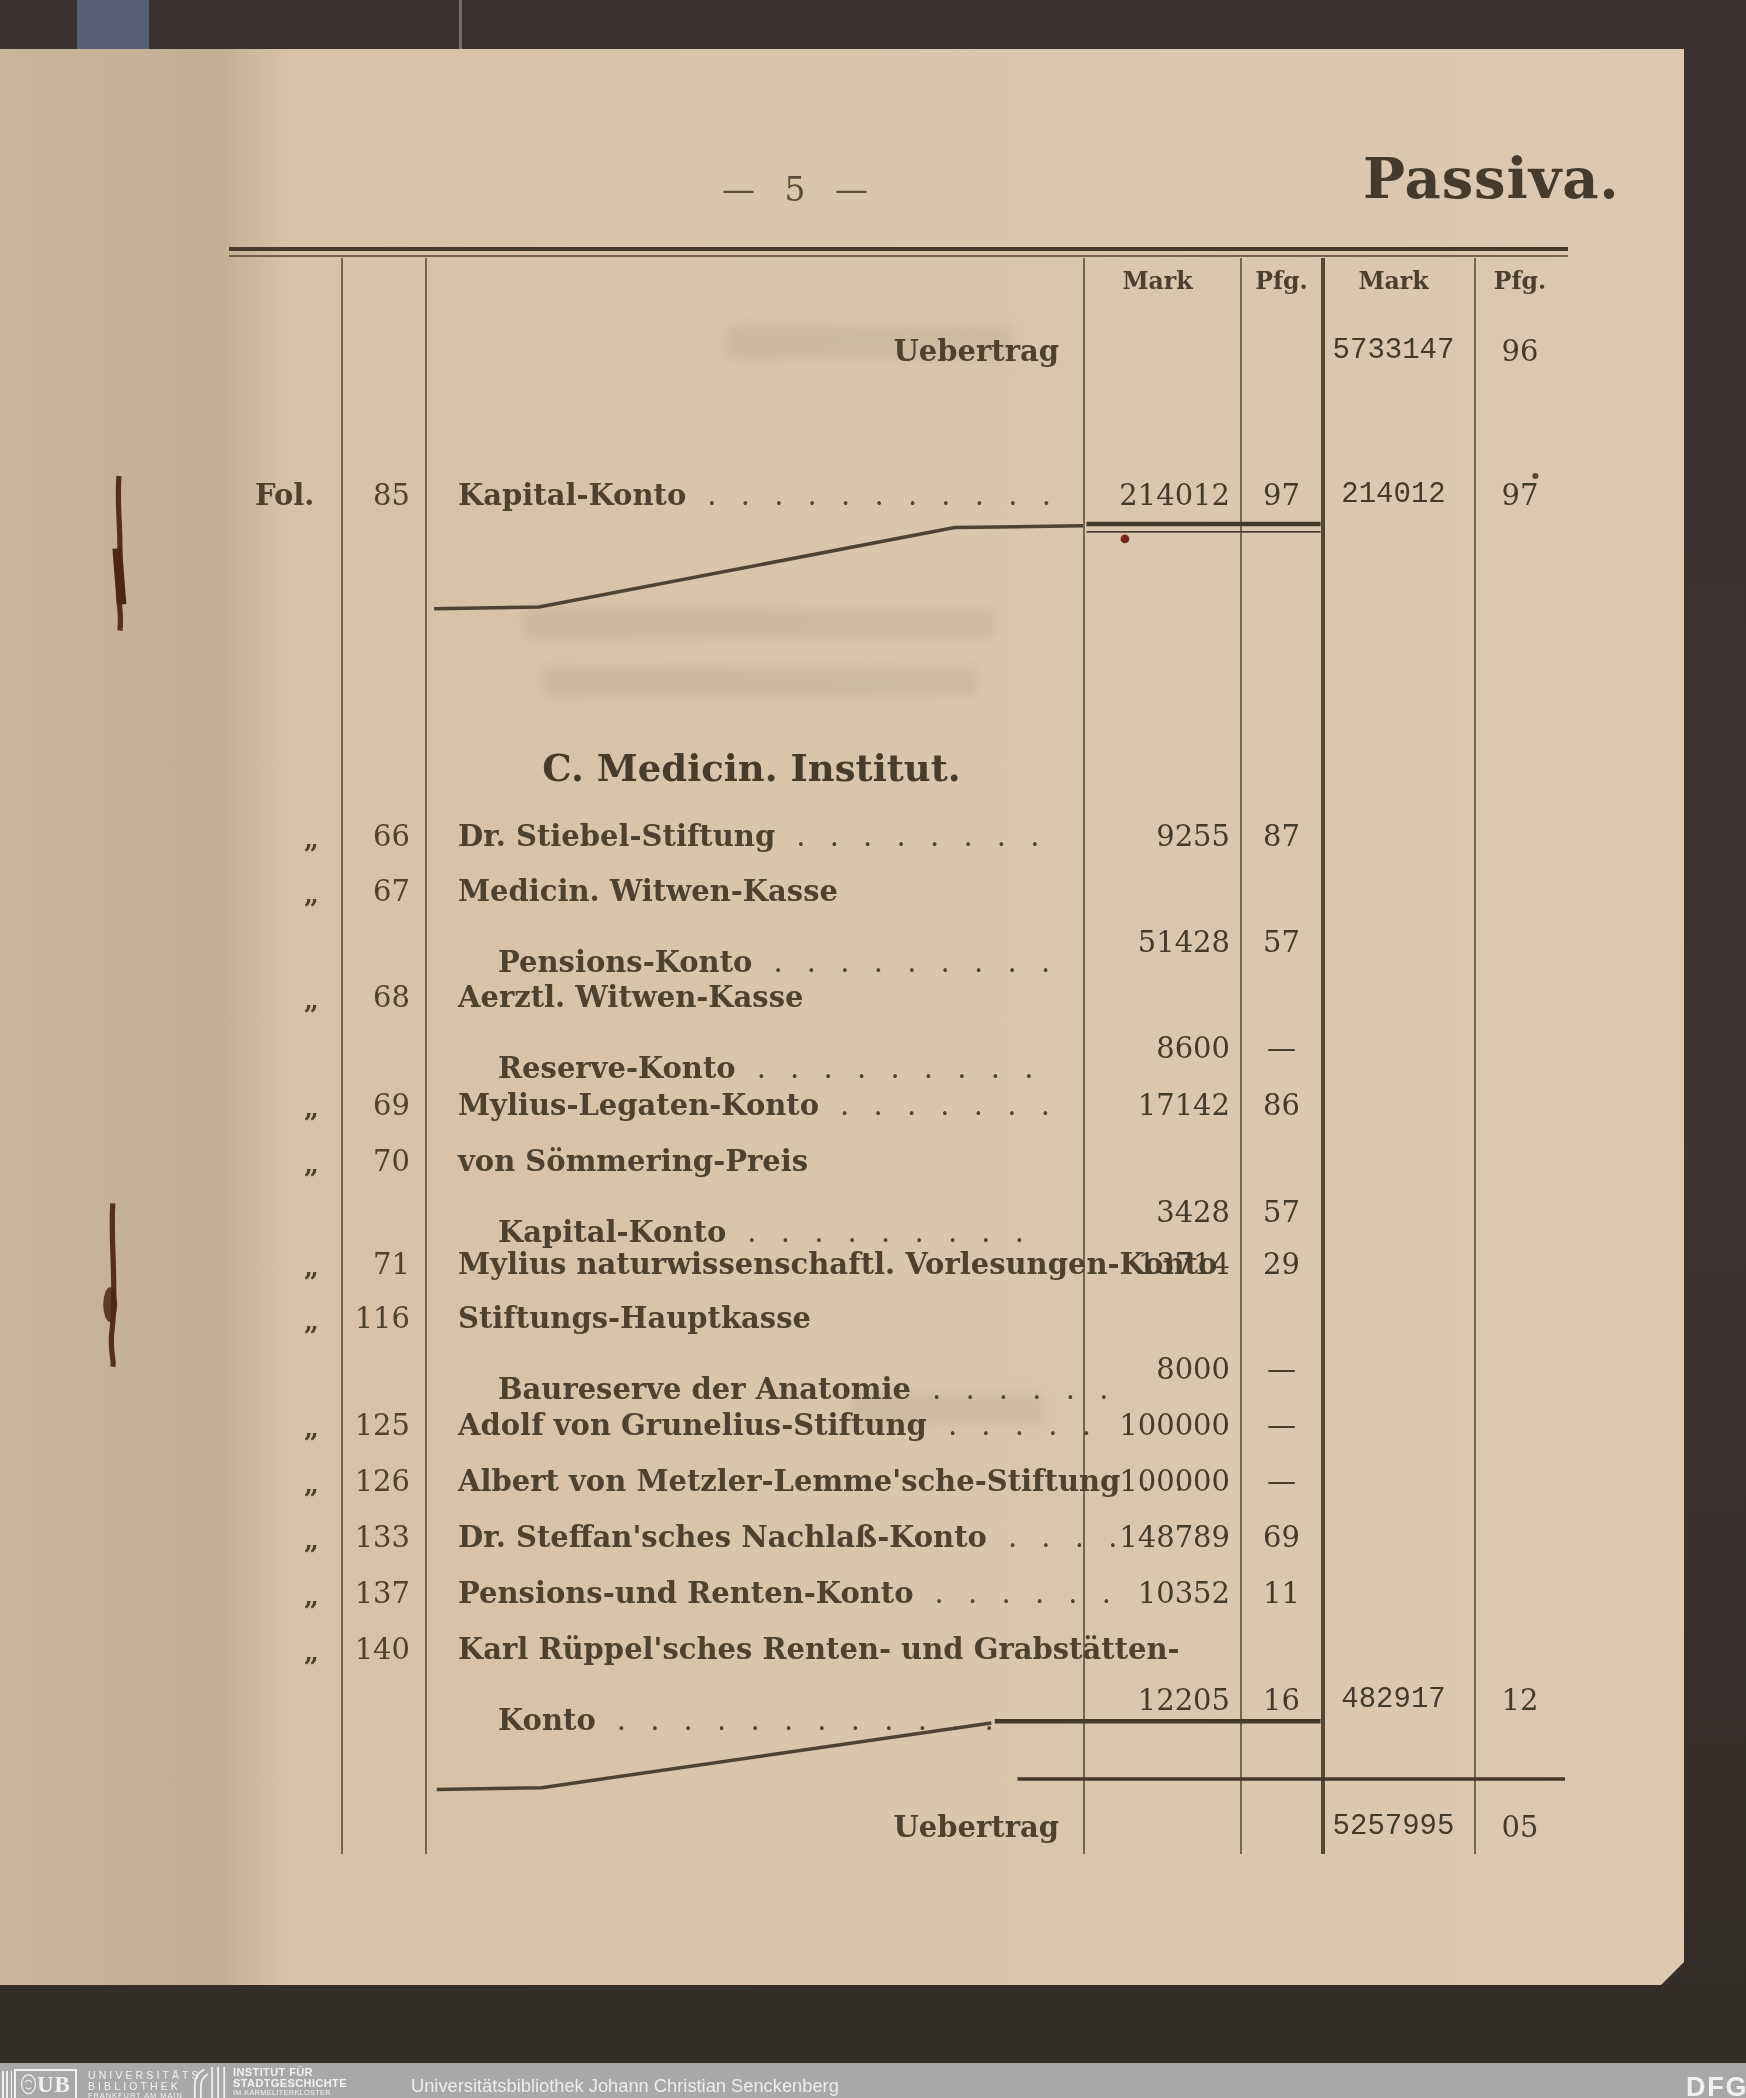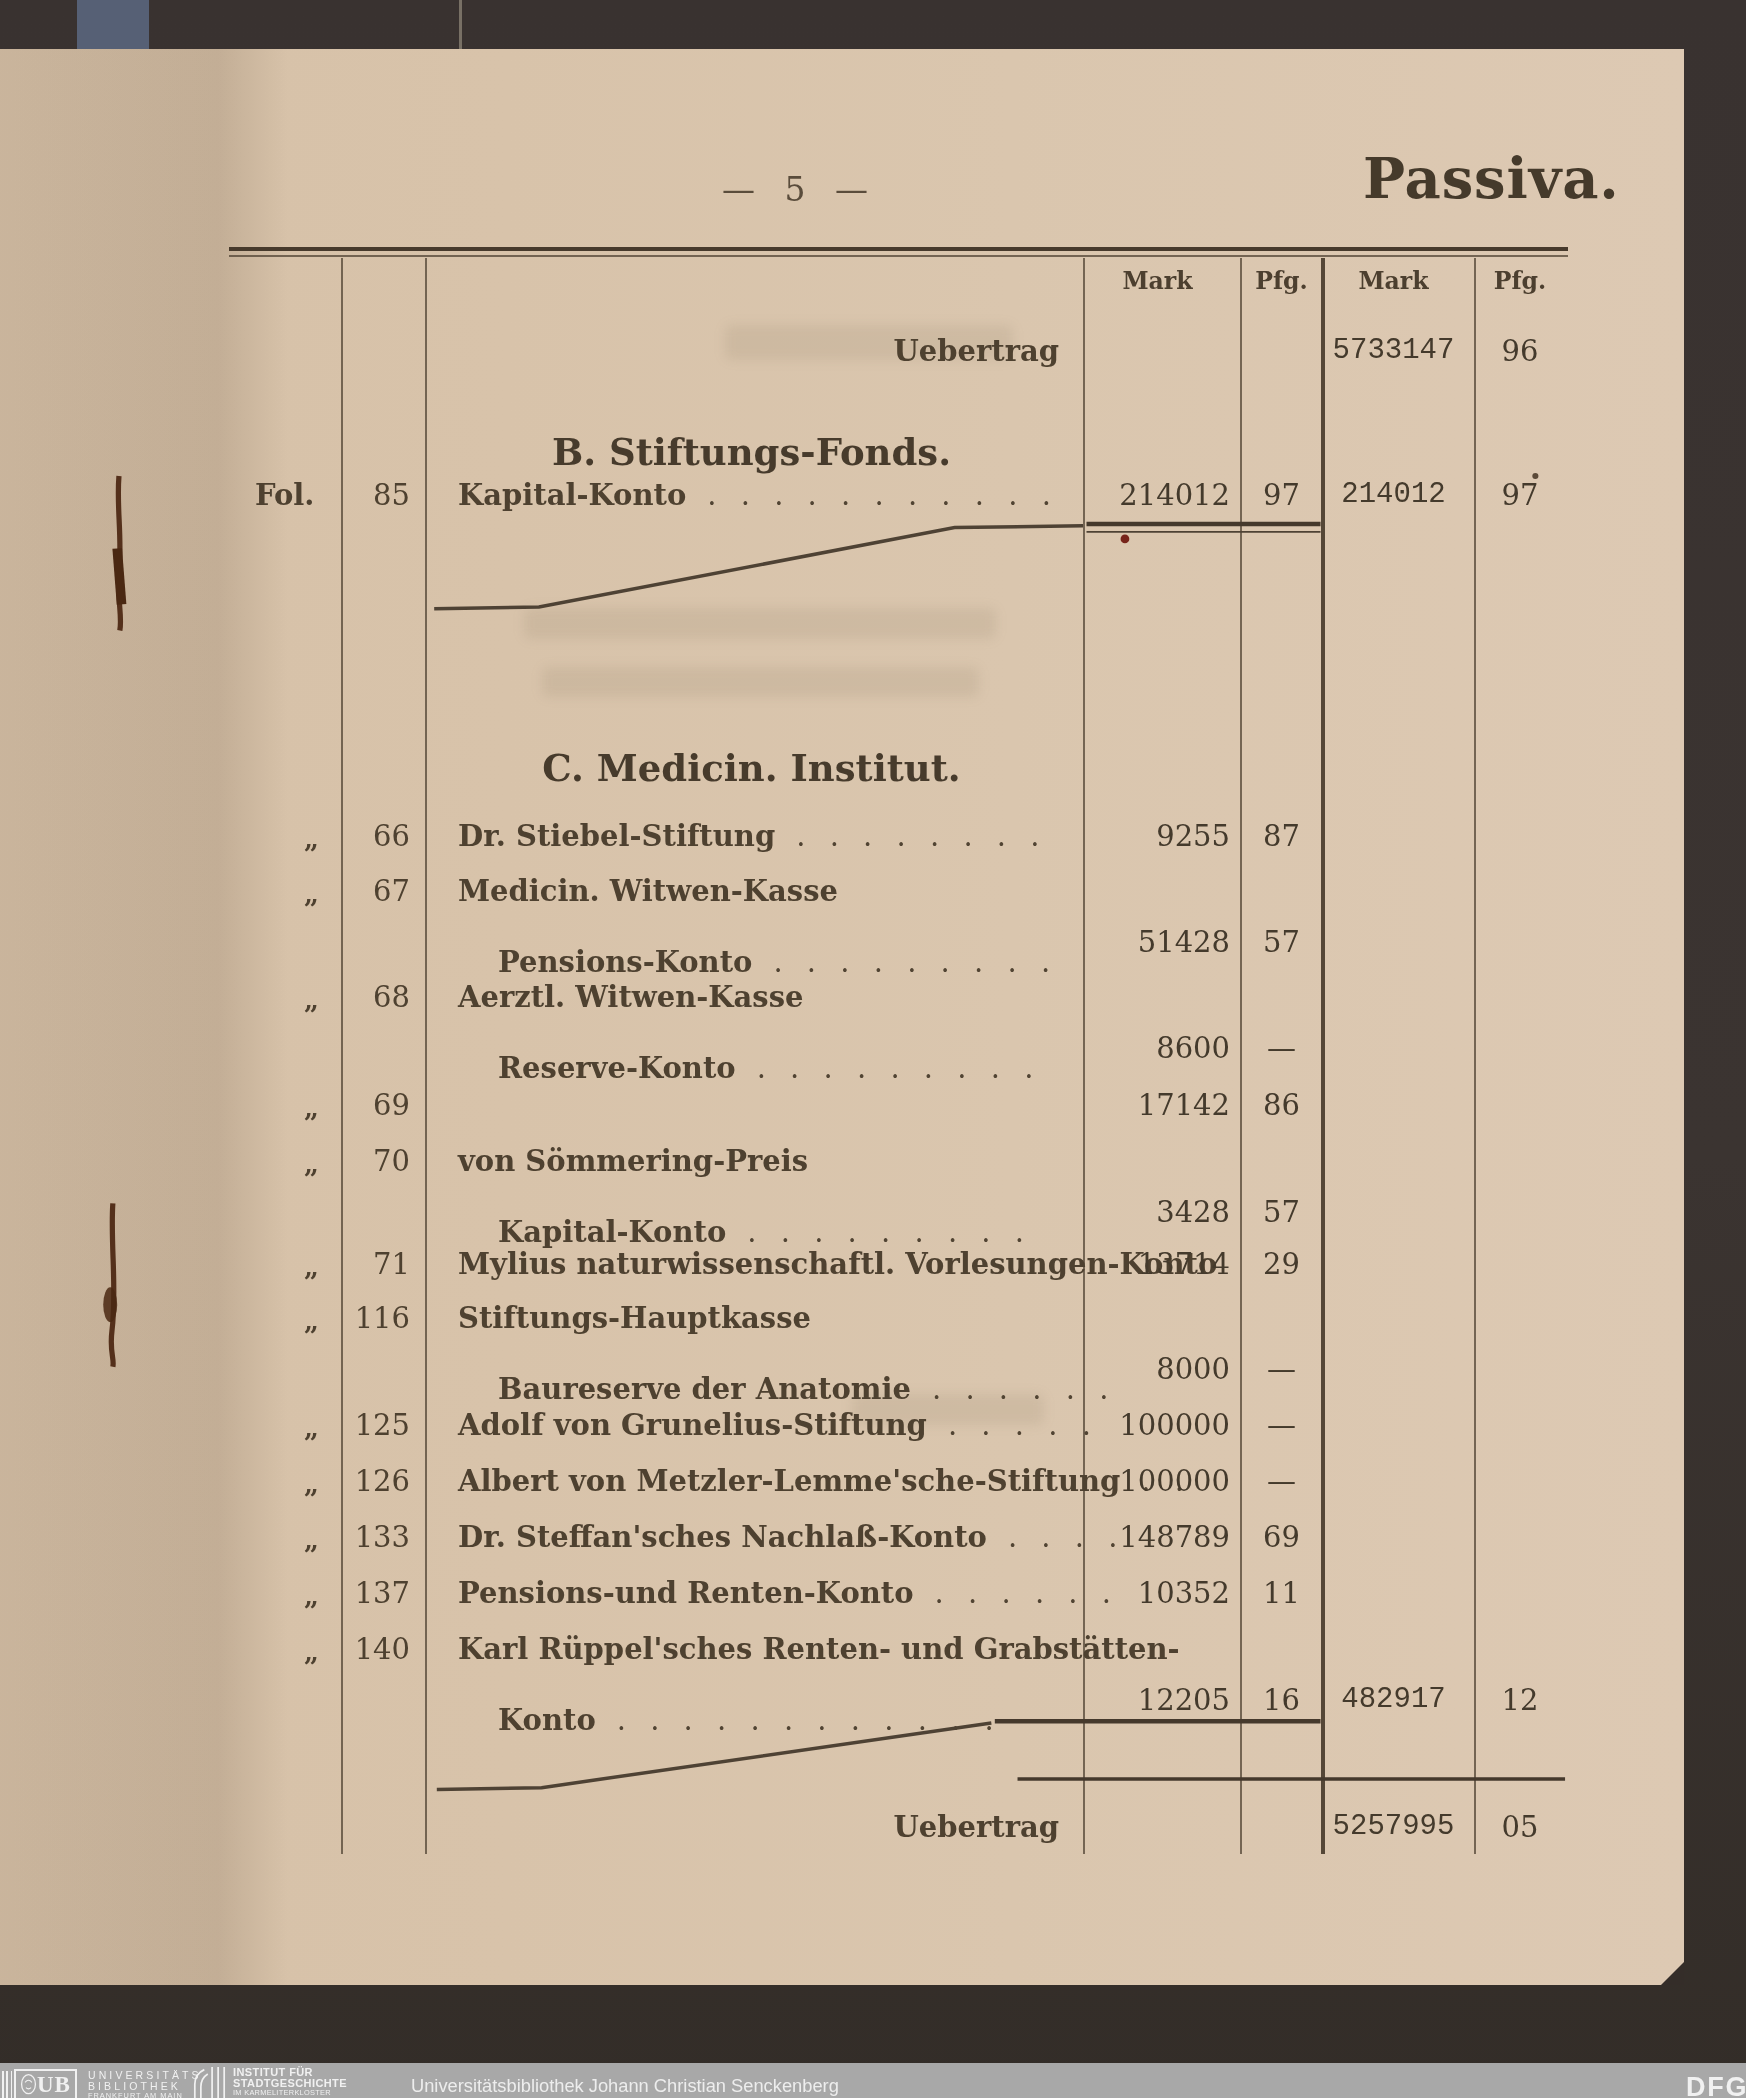--- a/index.html
+++ b/index.html
@@ -110,21 +110,20 @@
   <div class="abs colhead ch2">Pfg.</div>
   <div class="abs colhead ch3">Mark</div>
   <div class="abs colhead ch4">Pfg.</div>
 
   <div class="abs trow" style="top:285px">
     <span class="carry-label">Uebertrag</span>
     <span class="val mark2">5733147</span>
     <span class="val pfg2">96</span>
   </div>
 
-  <div class="abs section-head" style="top:381px">B. Stiftungs-Fonds.</div>
 
   <div class="abs trow" style="top:429px">
     <span class="prefix fol">Fol.</span>
     <span class="folnum">85</span>
     <span class="desc"><span>Kapital-Konto</span><span class="dots">. . . . . . . . . . .</span></span>
     <span class="val mark1">214012</span>
     <span class="val pfg1">97</span>
     <span class="val mark2">214012</span>
     <span class="val pfg2">97</span>
   </div>
@@ -153,20 +152,21 @@
     <span class="folnum">68</span>
     <span class="desc">Aerztl. Witwen-Kasse</span>
     <span class="desc ind on2 abs"><span>Reserve-Konto</span><span class="dots">. . . . . . . . .</span></span>
     <span class="val mark1 on2">8600</span>
     <span class="val pfg1 on2">—</span>
   </div>
 
   <div class="abs trow" style="top:1039px">
     <span class="prefix ditto">„</span>
     <span class="folnum">69</span>
+    <span class="desc"><span>Mylius-Legaten-Konto</span><span class="dots">. . . . . . .</span></span>
     <span class="val mark1">17142</span>
     <span class="val pfg1">86</span>
   </div>
 
   <div class="abs trow two" style="top:1095px">
     <span class="prefix ditto">„</span>
     <span class="folnum">70</span>
     <span class="desc">von Sömmering-Preis</span>
     <span class="desc ind on2 abs"><span>Kapital-Konto</span><span class="dots">. . . . . . . . .</span></span>
     <span class="val mark1 on2">3428</span>

